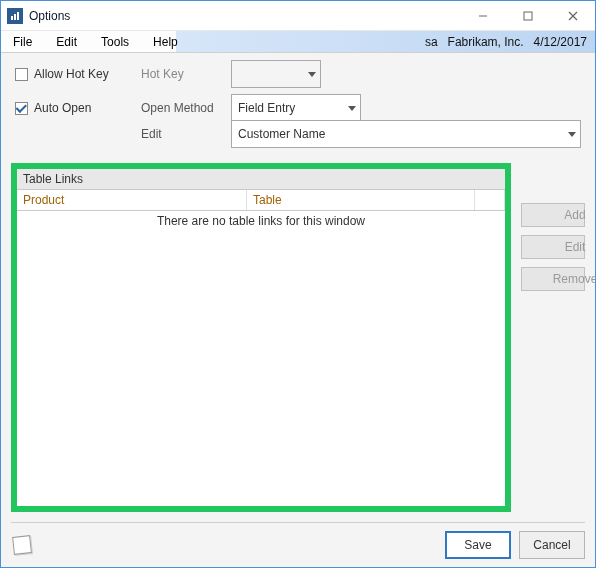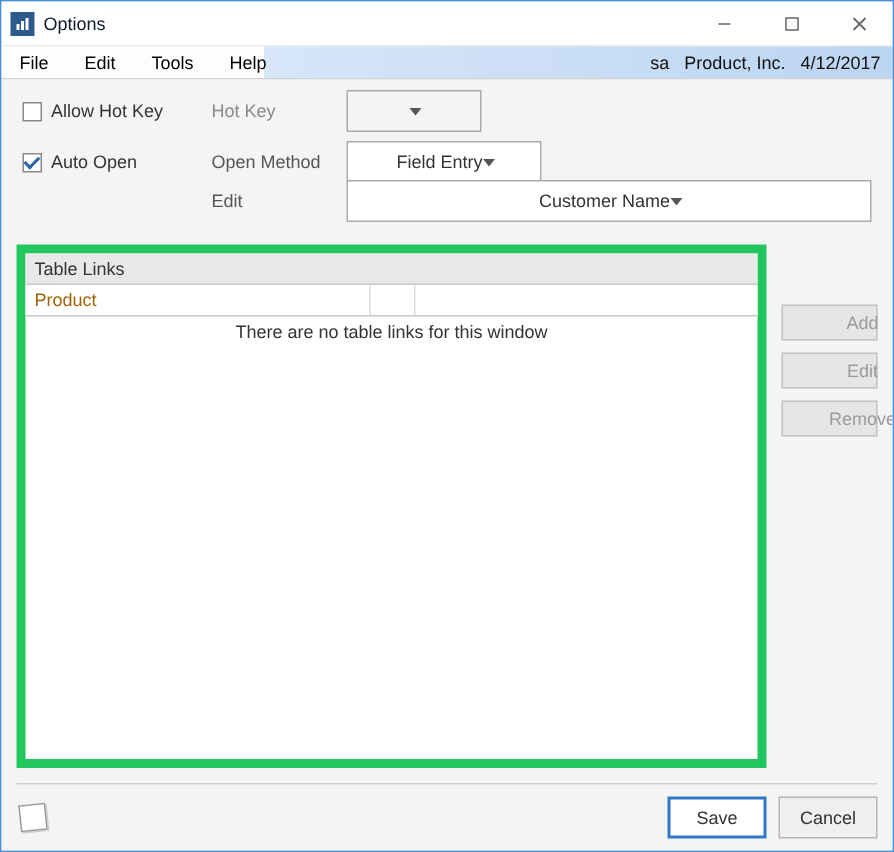--- a/index.html
+++ b/index.html
@@ -83,21 +83,21 @@
     width: 13px; height: 13px; border: 1px solid #888; background:#fff;
     display:inline-flex; align-items:center; justify-content:center;
     cursor:pointer;
   }
   .check.checked::after {
     content:""; width:8px; height:4px; border-left:2px solid #2a63a8; border-bottom:2px solid #2a63a8;
     transform: rotate(-45deg) translate(0,-1px);
   }
   .combo {
     height: 28px; border: 1px solid #a9a9a9; background:#fff;
-    display:flex; align-items:center; justify-content:center;
+    display:flex; align-items:center; justify-content:space-between;
     padding: 0 4px 0 6px; cursor:pointer;
     min-width: 90px;
   }
   .combo.disabled { background:#f4f4f4; color:#999; }
   .combo .arrow {
     width:0;height:0;border-left:4px solid transparent;border-right:4px solid transparent;border-top:5px solid #555;
   }
   .combo-short { width: 90px; }
   .combo-open  { width: 130px; }
   .combo-field { width: 350px; }
@@ -218,21 +218,21 @@
 </div>
 
 <div class="menubar">
   <div class="menu-item">File</div>
   <div class="menu-item">Edit</div>
   <div class="menu-item">Tools</div>
   <div class="menu-item">Help</div>
   <div class="flex"></div>
   <div class="info-right">
     <span>sa</span>
-    <span>Product, Inc.</span>
+    <span>Fabrikam, Inc.</span>
     <span>4/12/2017</span>
   </div>
 </div>
 
 <div class="client">
 
   <div class="form-row">
     <div class="col-check">
       <span class="check"></span>
       <span>Allow Hot Key</span>
@@ -267,20 +267,21 @@
     </div>
   </div>
 
   <div class="spacer-v"></div>
 
   <div class="panel">
     <div class="grid-wrap">
       <div class="grid-title">Table Links</div>
       <div class="grid-head">
         <div class="gh gh-product">Product</div>
+        <div class="gh gh-table">Table</div>
         <div class="gh gh-last"></div>
       </div>
       <div class="grid-body">
         <div>There are no table links for this window</div>
       </div>
     </div>
     <div class="side-btns">
       <div class="btn disabled">Add</div>
       <div class="btn disabled">Edit</div>
       <div class="btn disabled">Remove</div>

